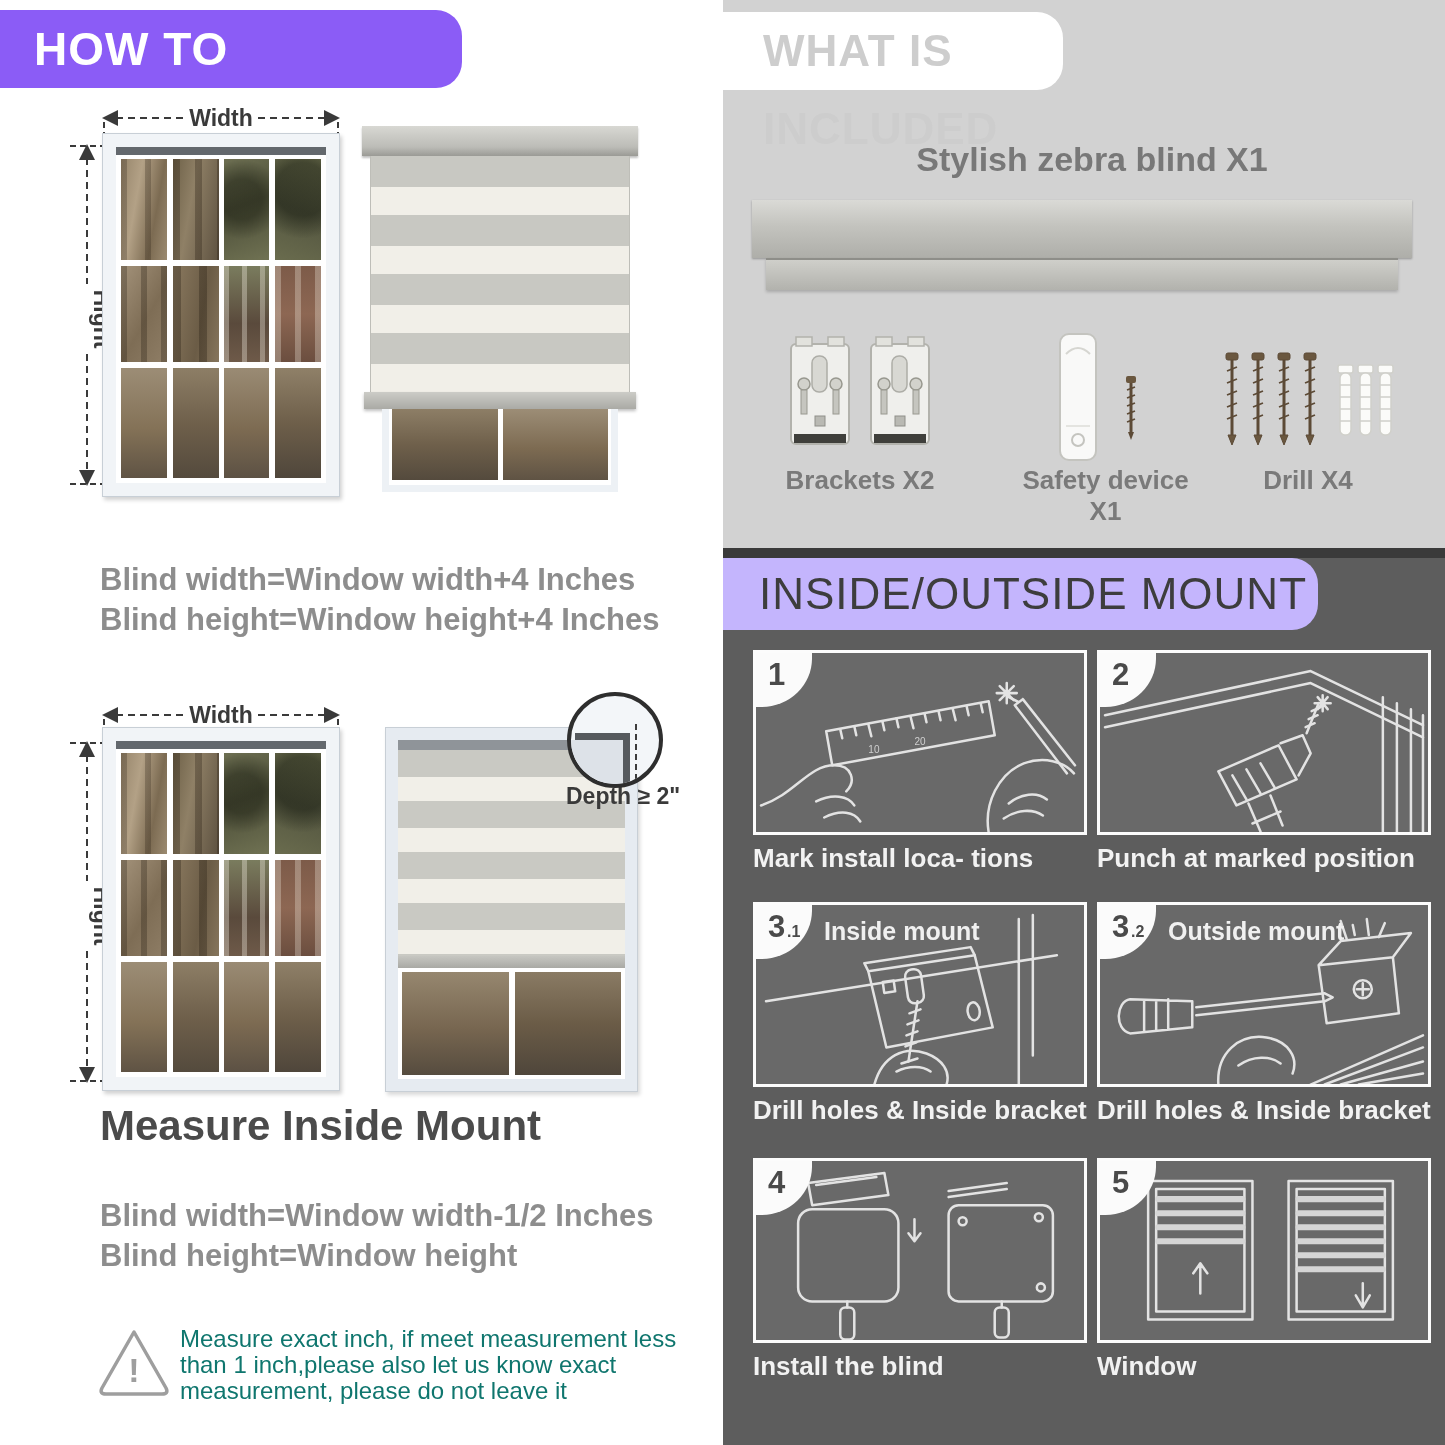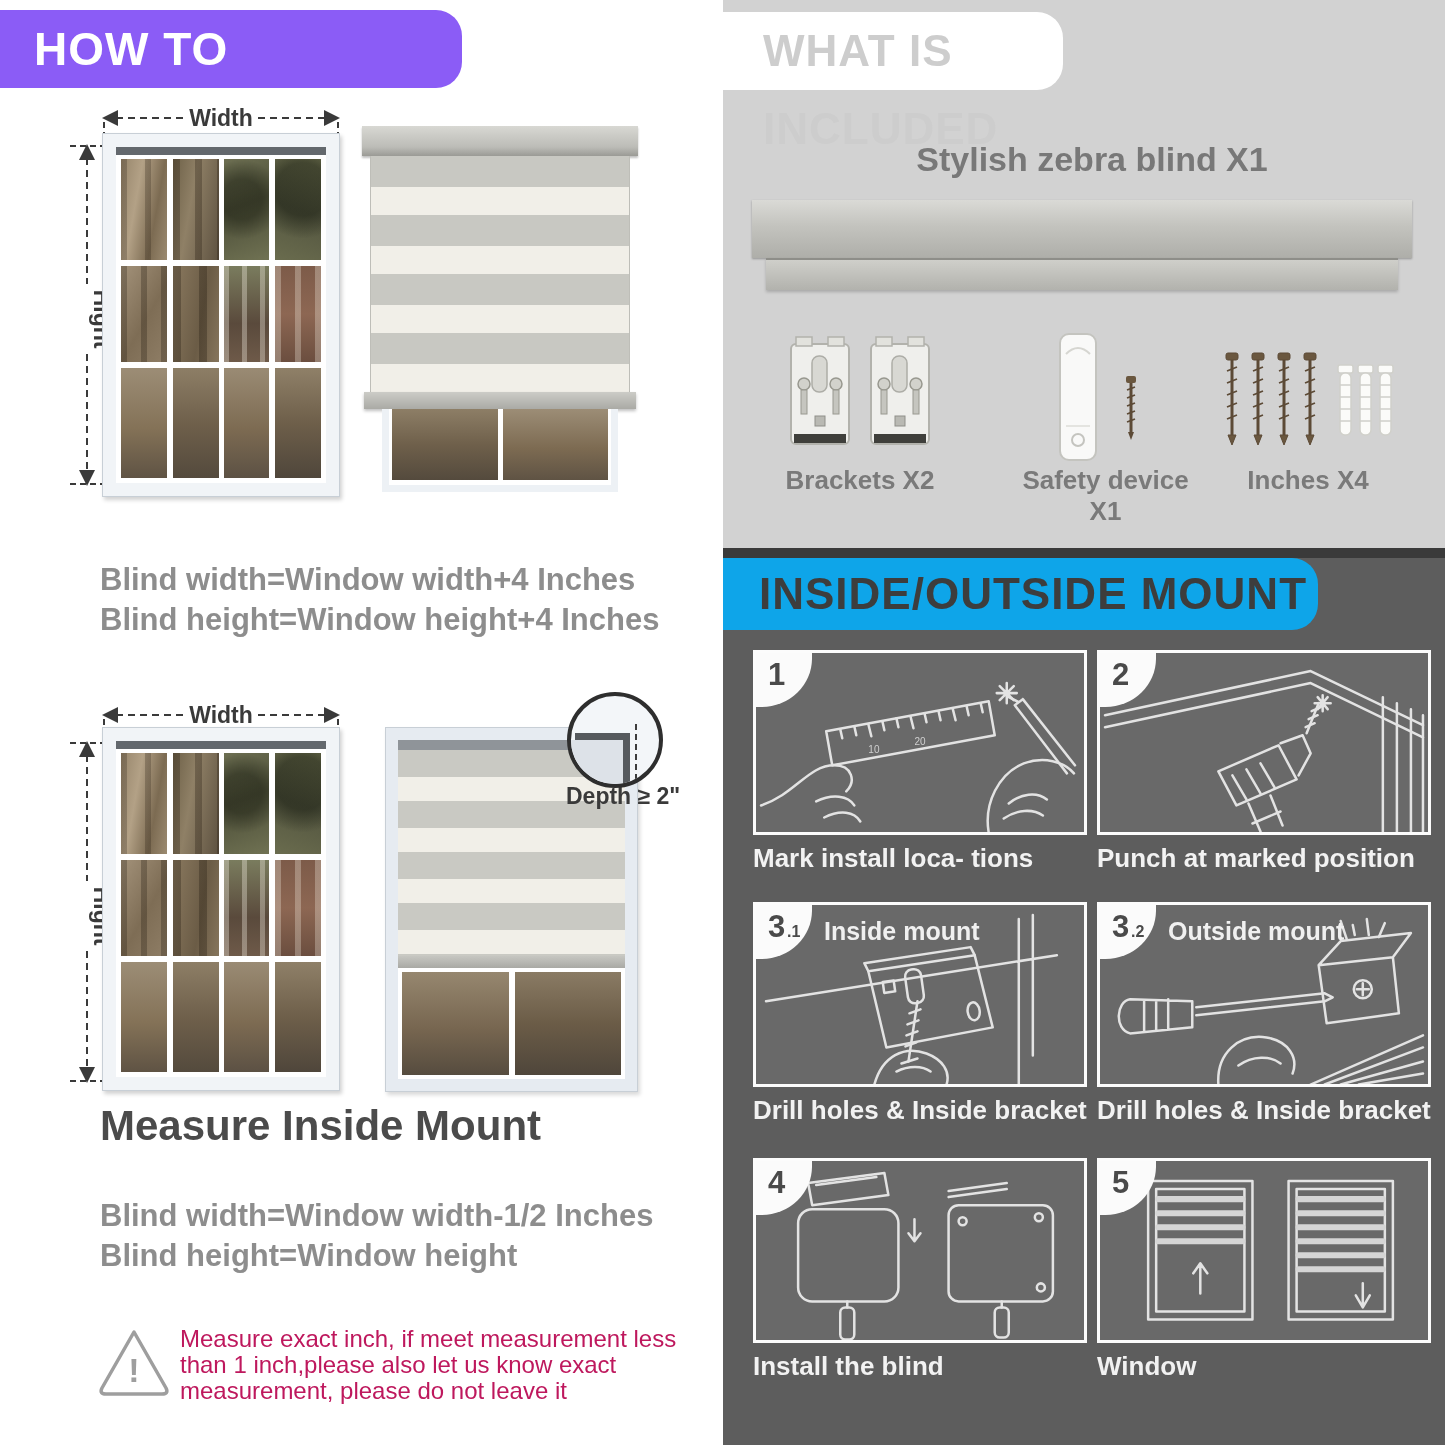--- a/index.html
+++ b/index.html
@@ -66,40 +66,40 @@
   
   .detail{left:567px;top:692px;width:88px;height:88px;border-radius:50%;
          background:#f3f6f9;border:4px solid #2e2e2e;overflow:hidden;z-index:5;}
   .dc-light{position:absolute;left:0;top:44px;width:52px;height:60px;background:#dde2e8;}
   .dc-h{position:absolute;left:4px;top:37px;width:55px;height:7px;background:#565a5e;}
   .dc-v{position:absolute;left:52px;top:37px;width:7px;height:60px;background:#565a5e;}
   .dc-dash{position:absolute;left:64px;top:28px;height:56px;border-left:2px dashed #3d3d3d;}
   .depth-label{left:566px;top:783px;font-weight:bold;font-size:23px;color:#3a3a3a;}
 
   
-  .warn-line{font-size:24px;color:#be185d;line-height:25px;}
+  .warn-line{font-size:24px;color:#0f766e;line-height:25px;}
 
   
   .panel-light{left:723px;top:0;width:722px;height:548px;background:#d2d2d2;}
   .banner-included{left:723px;top:12px;width:340px;height:78px;background:#ffffff;
     border-radius:0 26px 26px 0;color:#cdcdcd;font-weight:bold;font-size:44px;
     line-height:78px;padding-left:40px;box-sizing:border-box;letter-spacing:1px;}
   .product-label{left:723px;top:140px;width:722px;text-align:center;
     font-weight:bold;font-size:34px;color:#787878;padding-left:8px;}
   .headrail-main{left:752px;top:200px;width:660px;height:58px;
     background:linear-gradient(180deg,#dadad6 0%,#c3c3be 45%,#aeaea9 100%);
     box-shadow:0 1px 2px rgba(0,0,0,.3);}
   .headrail-lip{left:766px;top:258px;width:632px;height:30px;border-top:2px solid #8e8e89;
     background:linear-gradient(180deg,#cfcfca,#b2b2ad);box-shadow:0 2px 3px rgba(0,0,0,.2);}
   .item-label{font-weight:bold;font-size:26px;color:#7a7a7a;text-align:center;}
 
   .sep-bar{left:723px;top:548px;width:722px;height:10px;background:#3a3a3a;}
   .panel-dark{left:723px;top:558px;width:722px;height:887px;background:#5d5d5d;}
-  .banner-mount{left:723px;top:558px;width:595px;height:72px;background:#0ea5e9;
-    border-radius:0 26px 26px 0;color:#3d3d3d;font-weight:bold;font-size:44px;
+  .banner-mount{left:723px;top:558px;width:595px;height:72px;background:#c4b5fd;
+    border-radius:0 26px 26px 0;color:#3d3d3d;font-weight:normal;font-size:44px;
     line-height:72px;padding-left:36px;box-sizing:border-box;letter-spacing:1px;}
 
   .step-panel{width:334px;height:185px;background:#696969;border:3px solid #fcfcfc;
     box-sizing:border-box;overflow:hidden;}
   .badge{position:absolute;top:0;left:0;width:56px;height:54px;background:#fbfbfb;
     border-radius:0 0 90% 0;z-index:3;color:#4a4a4a;}
   .bnum{position:absolute;top:4px;left:12px;font-weight:bold;font-size:31px;}
   .bsub{position:absolute;top:18px;left:31px;font-weight:bold;font-size:16px;}
   .step-title{position:absolute;left:68px;top:12px;font-weight:bold;font-size:25px;
     color:#f0f0f0;z-index:3;}
@@ -326,21 +326,21 @@
       <g transform="translate(158,0)">
           <rect x="2" y="20" width="15" height="8" rx="2"></rect>
           <rect x="4" y="28" width="11" height="62" rx="5"></rect>
           <path d="M4,40 h11 M4,52 h11 M4,64 h11 M4,76 h11" fill="none"></path>
         </g>
     </g>
   </svg>
 
   <div class="abs item-label" style="left:785px;top:465px;width:150px">Brackets X2</div>
   <div class="abs item-label" style="left:1008px;top:465px;width:195px">Safety device X1</div>
-  <div class="abs item-label" style="left:1208px;top:465px;width:200px">Inches X4</div>
+  <div class="abs item-label" style="left:1208px;top:465px;width:200px">Drill X4</div>
 
   <div class="abs sep-bar"></div>
   <div class="abs panel-dark"></div>
   <div class="abs banner-mount">INSIDE/OUTSIDE MOUNT</div>
 
   <div class="abs step-panel" style="left:753px;top:650px">
     <div class="badge">
       <span class="bnum">1</span>
       </div>
     <svg class="fig" viewBox="0 0 327 179" fill="none" stroke="#e3e3e3" stroke-width="2.5" stroke-linecap="round" stroke-linejoin="round">

